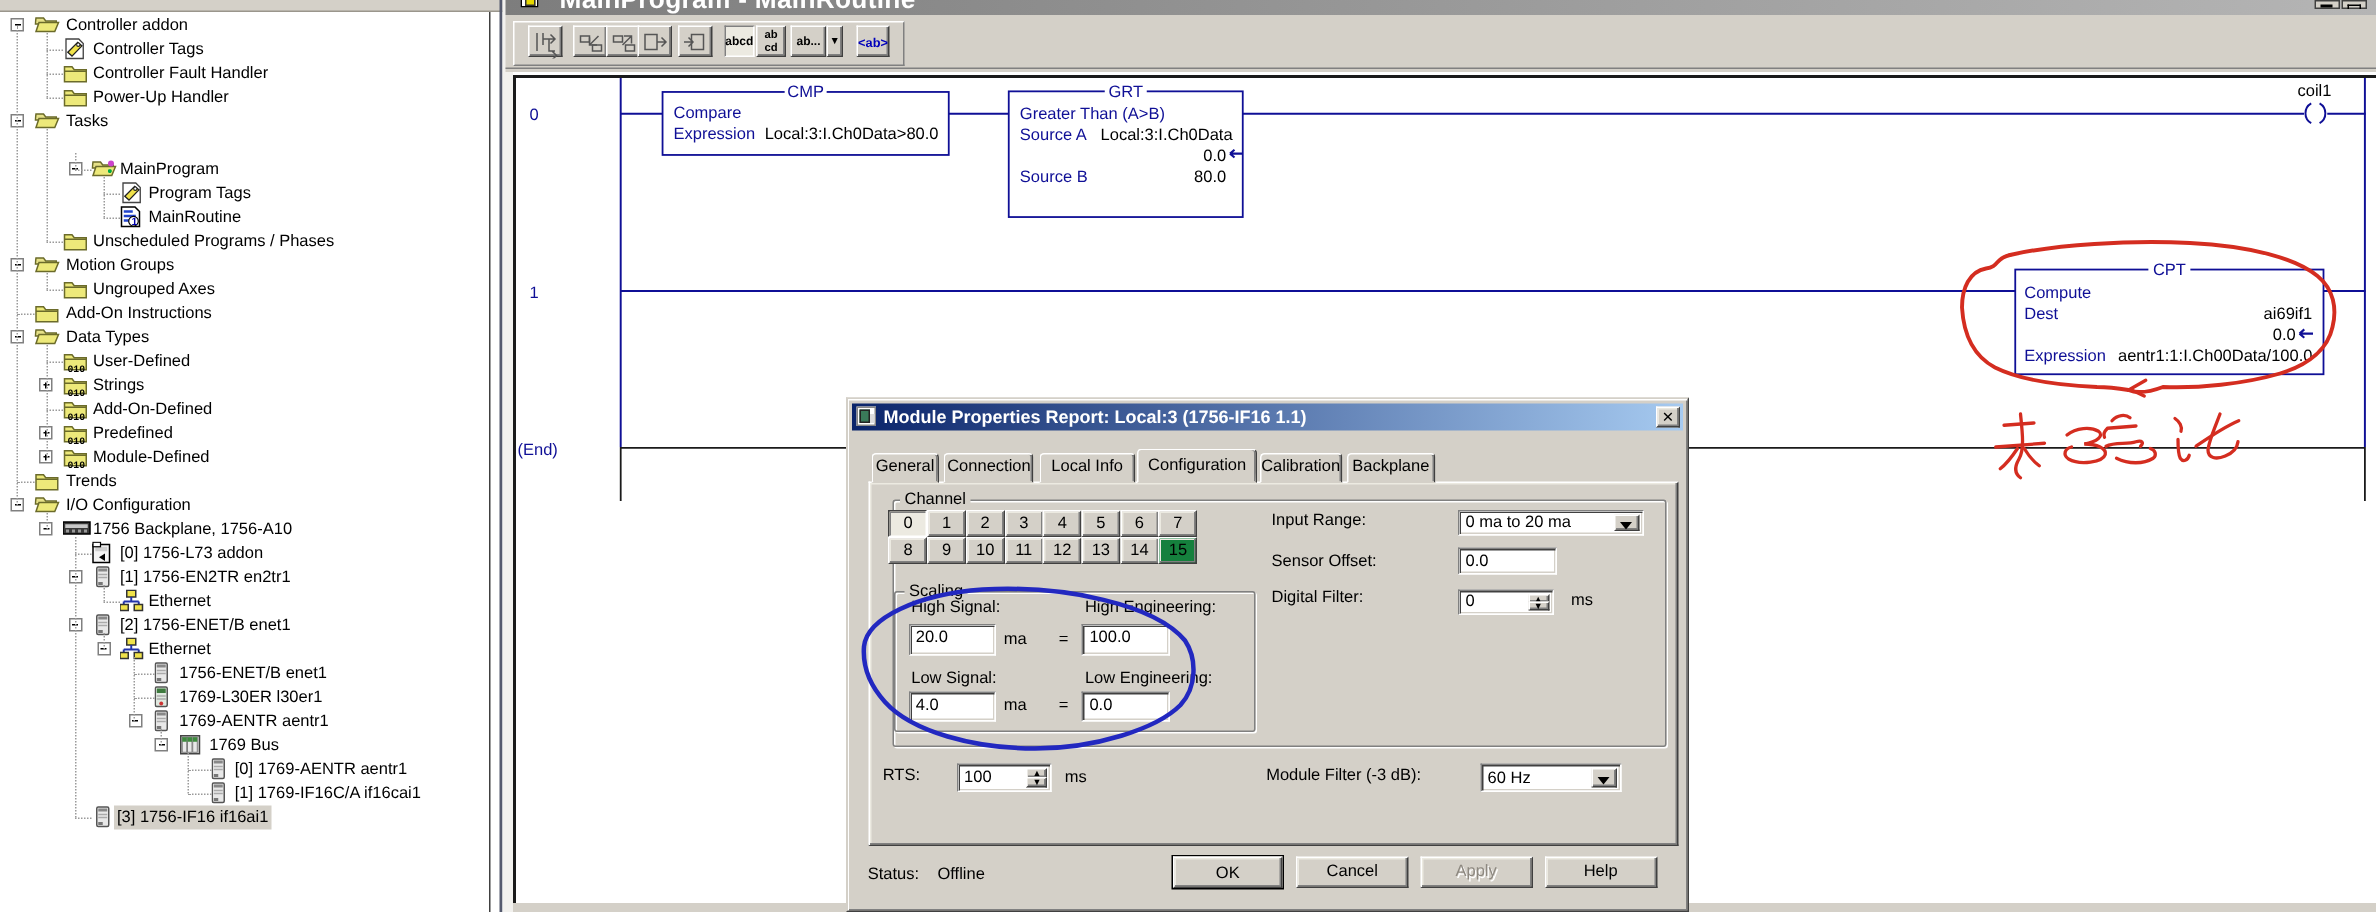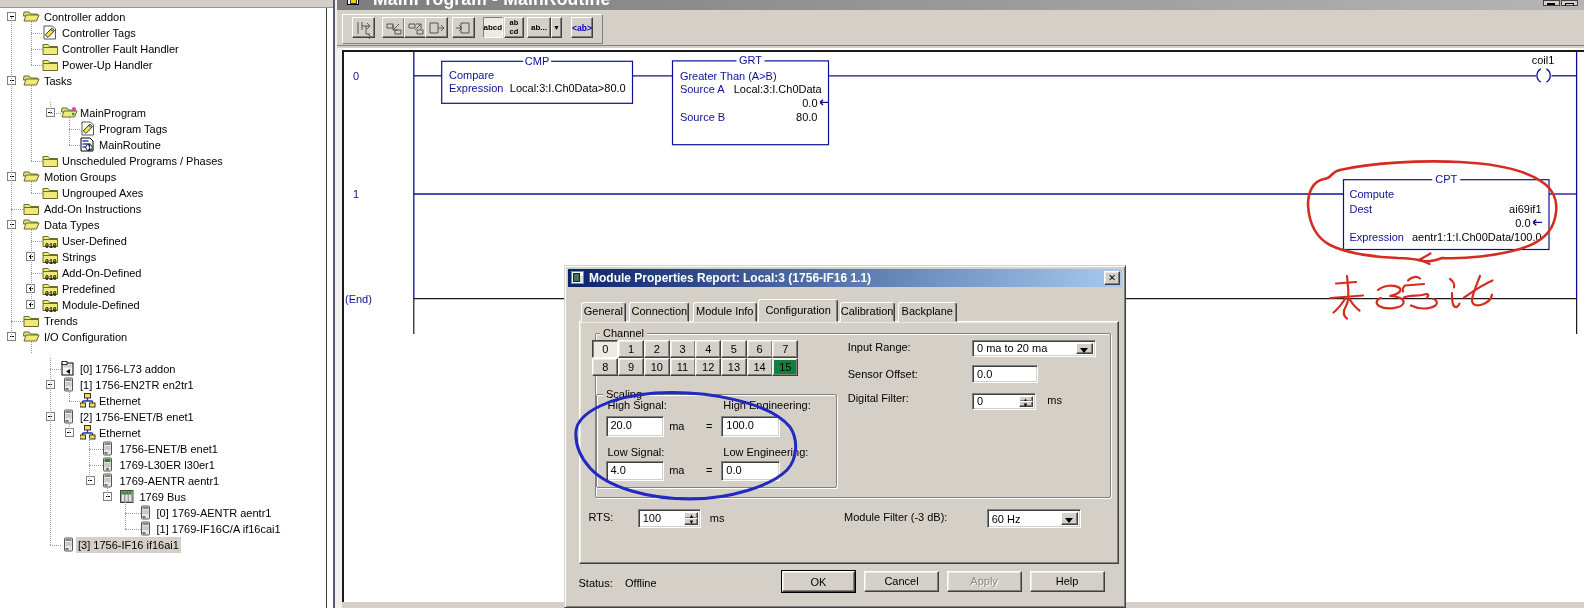--- a/index.html
+++ b/index.html
@@ -297,20 +297,29 @@
         <span class="abs" style="left:44px;">Trends</span>
       </div>
       <div class="trow" style="left:0;top:321px;width:327px;">
         <span class="pm" style="left:7px;top:3px;">
           <i class="h"></i>
         </span>
         <svg class="icon" style="left:22.5px;top:0px" width="19" height="16">
           <use href="#fold-open"></use>
         </svg>
         <span class="abs" style="left:44px;">I/O Configuration</span>
+      </div>
+      <div class="trow" style="left:0;top:337px;width:327px;">
+        <span class="pm" style="left:26px;top:3px;">
+          <i class="h"></i>
+        </span>
+        <svg class="icon" style="left:42px;top:0px" width="20" height="16">
+          <use href="#icon-bkpl"></use>
+        </svg>
+        <span class="abs" style="left:62px;">1756 Backplane, 1756-A10</span>
       </div>
       <div class="trow" style="left:0;top:353px;width:327px;">
         <svg class="icon" style="left:61px;top:0px" width="15" height="16">
           <use href="#icon-l73"></use>
         </svg>
         <span class="abs" style="left:80px;">[0] 1756-L73 addon</span>
       </div>
       <div class="trow" style="left:0;top:369px;width:327px;">
         <span class="pm" style="left:45.5px;top:3px;">
           <i class="h"></i>
@@ -524,21 +533,21 @@
         <span class="abs" style="left:3px;top:2px;width:13px;height:13px;background:#fff;border:1px solid #888;">
           <span class="abs" style="left:1px;top:1px;width:7px;height:9px;background:#3a7a5a;border:1px solid #222;"></span>
           <span class="abs" style="left:8px;top:4px;width:3px;height:6px;background:#ddd;"></span>
         </span>
         <span class="abs" style="left:21px;top:0px;">Module Properties Report: Local:3 (1756-IF16 1.1)</span>
         <span class="raised abs" style="right:2px;top:2px;width:16px;height:14px;text-align:center;line-height:13px;color:#000;font-size:12px;font-weight:bold;font-family:'Liberation Mono',monospace;">✕</span>
       </div>
       <div class="raised abs" style="left:13.5px;top:55px;width:540px;height:243.4px;"></div>
       <div class="abs" style="left:15.9px;top:35.5px;width:45px;height:20px;background:#D4D0C8;border:1px solid;border-color:#fff #404040 #D4D0C8 #fff;box-shadow:inset -1px 0 0 #808080;border-radius:3px 3px 0 0;z-index:1;text-align:center;line-height:17px;font-size:11px;">General</div>
       <div class="abs" style="left:64.3px;top:35.5px;width:60px;height:20px;background:#D4D0C8;border:1px solid;border-color:#fff #404040 #D4D0C8 #fff;box-shadow:inset -1px 0 0 #808080;border-radius:3px 3px 0 0;z-index:1;text-align:center;line-height:17px;font-size:11px;">Connection</div>
-      <div class="abs" style="left:128px;top:35.5px;width:63.5px;height:20px;background:#D4D0C8;border:1px solid;border-color:#fff #404040 #D4D0C8 #fff;box-shadow:inset -1px 0 0 #808080;border-radius:3px 3px 0 0;z-index:1;text-align:center;line-height:17px;font-size:11px;">Module Info</div>
+      <div class="abs" style="left:128px;top:35.5px;width:63.5px;height:20px;background:#D4D0C8;border:1px solid;border-color:#fff #404040 #D4D0C8 #fff;box-shadow:inset -1px 0 0 #808080;border-radius:3px 3px 0 0;z-index:1;text-align:center;line-height:17px;font-size:11px;">Local Info</div>
       <div class="abs" style="left:193.1px;top:32.5px;width:80.0px;height:23px;background:#D4D0C8;border:1px solid;border-color:#fff #404040 #D4D0C8 #fff;box-shadow:inset -1px 0 0 #808080;border-radius:3px 3px 0 0;z-index:3;text-align:center;line-height:20px;font-size:11px;">Configuration</div>
       <div class="abs" style="left:274.6px;top:35.5px;width:55px;height:20px;background:#D4D0C8;border:1px solid;border-color:#fff #404040 #D4D0C8 #fff;box-shadow:inset -1px 0 0 #808080;border-radius:3px 3px 0 0;z-index:1;text-align:center;line-height:17px;font-size:11px;">Calibration</div>
       <div class="abs" style="left:333px;top:35.5px;width:58.5px;height:20px;background:#D4D0C8;border:1px solid;border-color:#fff #404040 #D4D0C8 #fff;box-shadow:inset -1px 0 0 #808080;border-radius:3px 3px 0 0;z-index:1;text-align:center;line-height:17px;font-size:11px;">Backplane</div>
       <div class="group" style="left:30px;top:67px;width:516px;height:164.8px;"></div>
       <div class="dtext glabel" style="left:35px;top:61px;">Channel</div>
       <div class="chbtn" style="left:27.4px;top:74px;background:#ECEAE1;border:1px solid;border-color:#404040 #fff #fff #404040;box-shadow:inset 1px 1px 0 #808080;">0</div>
       <div class="chbtn" style="left:53.099999999999994px;top:74px;background:#D4D0C8;border:1px solid;border-color:#fff #404040 #404040 #fff;box-shadow:inset -1px -1px 0 #808080, inset 1px 1px 0 #ECEAE1;">1</div>
       <div class="chbtn" style="left:78.8px;top:74px;background:#D4D0C8;border:1px solid;border-color:#fff #404040 #404040 #fff;box-shadow:inset -1px -1px 0 #808080, inset 1px 1px 0 #ECEAE1;">2</div>
       <div class="chbtn" style="left:104.5px;top:74px;background:#D4D0C8;border:1px solid;border-color:#fff #404040 #404040 #fff;box-shadow:inset -1px -1px 0 #808080, inset 1px 1px 0 #ECEAE1;">3</div>
       <div class="chbtn" style="left:130.2px;top:74px;background:#D4D0C8;border:1px solid;border-color:#fff #404040 #404040 #fff;box-shadow:inset -1px -1px 0 #808080, inset 1px 1px 0 #ECEAE1;">4</div>

